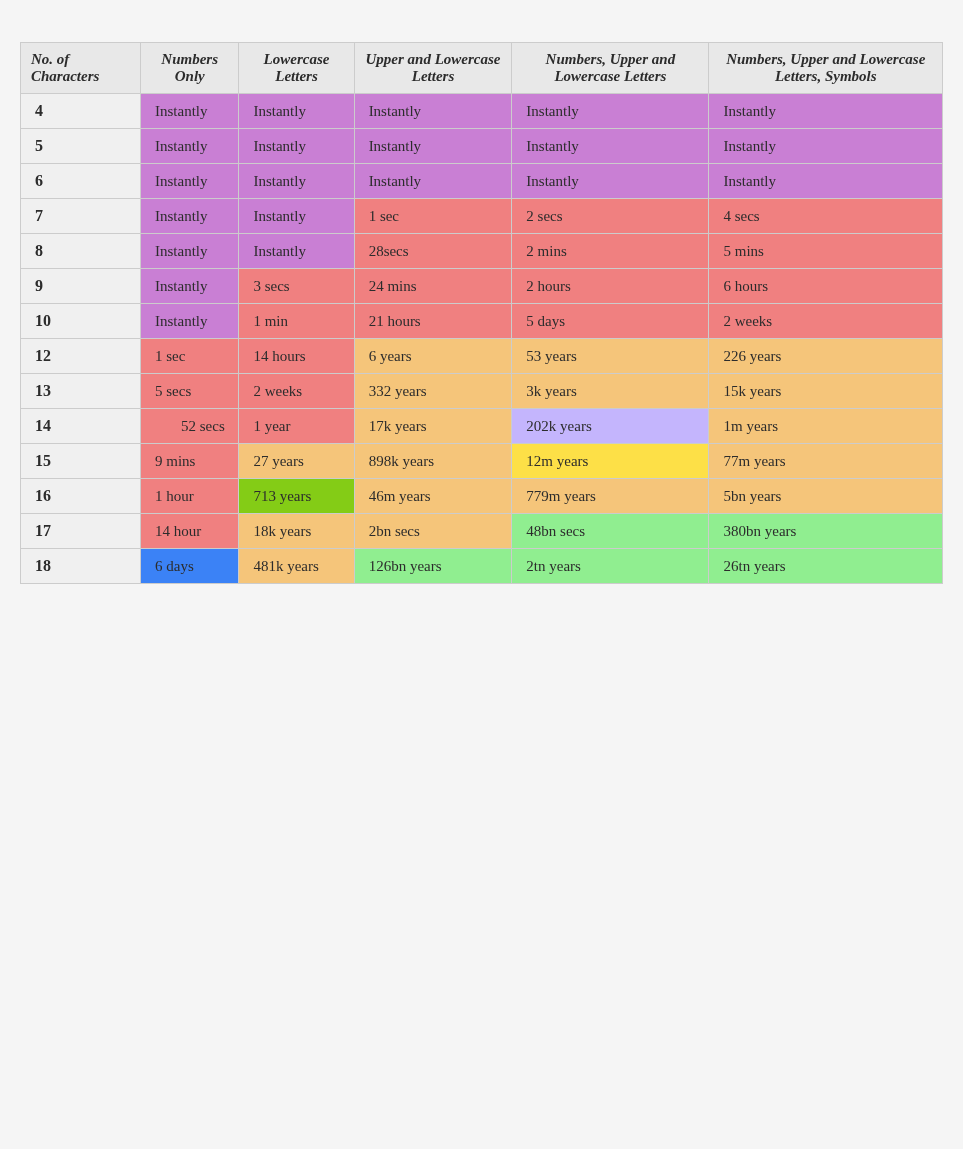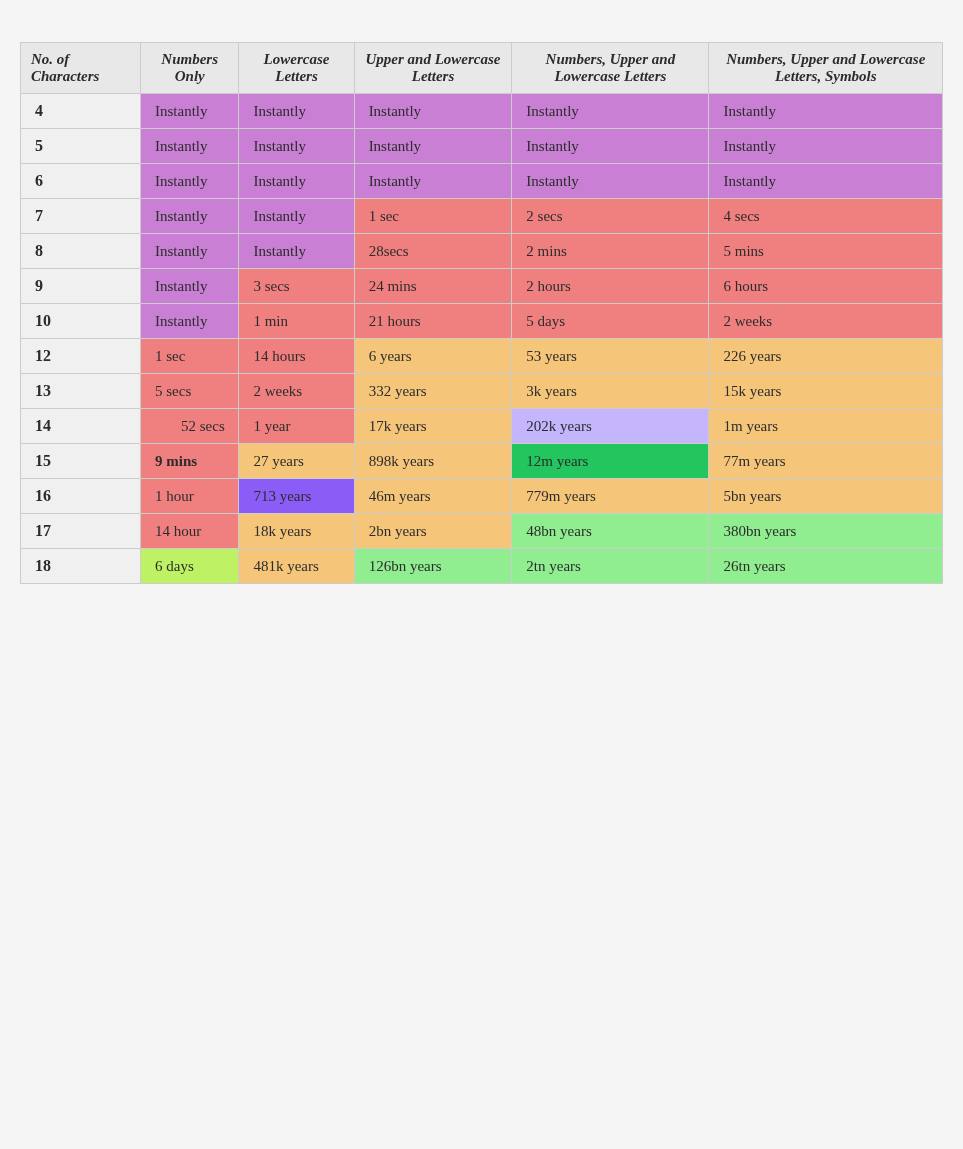--- a/index.html
+++ b/index.html
@@ -154,45 +154,45 @@
         <tr>
           <td>14</td>
           <td style="background-color: rgb(240, 128, 128); color: rgb(44, 44, 44); padding-left: 40px;">52 secs</td>
           <td style="background-color: rgb(240, 128, 128); color: rgb(44, 44, 44);">1 year</td>
           <td style="background-color: rgb(245, 197, 122); color: rgb(44, 44, 44);">17k years</td>
           <td style="background-color: #c4b5fd; color: rgb(44, 44, 44);">202k years</td>
           <td style="background-color: rgb(245, 197, 122); color: rgb(44, 44, 44);">1m years</td>
         </tr>
         <tr>
           <td>15</td>
-          <td style="background-color: rgb(240, 128, 128); color: rgb(44, 44, 44); font-weight: bold;">9 mins</td>
+          <td style="background-color: rgb(240, 128, 128); color: rgb(44, 44, 44);">9 mins</td>
           <td style="background-color: rgb(245, 197, 122); color: rgb(44, 44, 44);">27 years</td>
           <td style="background-color: rgb(245, 197, 122); color: rgb(44, 44, 44);">898k years</td>
-          <td style="background-color: #22c55e; color: rgb(44, 44, 44);">12m years</td>
+          <td style="background-color: #fde047; color: rgb(44, 44, 44);">12m years</td>
           <td style="background-color: rgb(245, 197, 122); color: rgb(44, 44, 44);">77m years</td>
         </tr>
         <tr>
           <td>16</td>
           <td style="background-color: rgb(240, 128, 128); color: rgb(44, 44, 44);">1 hour</td>
-          <td style="background-color: #8b5cf6; color: rgb(44, 44, 44);">713 years</td>
+          <td style="background-color: #84cc16; color: rgb(44, 44, 44);">713 years</td>
           <td style="background-color: rgb(245, 197, 122); color: rgb(44, 44, 44);">46m years</td>
           <td style="background-color: rgb(245, 197, 122); color: rgb(44, 44, 44);">779m years</td>
           <td style="background-color: rgb(245, 197, 122); color: rgb(44, 44, 44);">5bn years</td>
         </tr>
         <tr>
           <td>17</td>
           <td style="background-color: rgb(240, 128, 128); color: rgb(44, 44, 44);">14 hour</td>
           <td style="background-color: rgb(245, 197, 122); color: rgb(44, 44, 44);">18k years</td>
-          <td style="background-color: rgb(245, 197, 122); color: rgb(44, 44, 44);">2bn years</td>
-          <td style="background-color: rgb(144, 238, 144); color: rgb(44, 44, 44);">48bn years</td>
+          <td style="background-color: rgb(245, 197, 122); color: rgb(44, 44, 44);">2bn secs</td>
+          <td style="background-color: rgb(144, 238, 144); color: rgb(44, 44, 44);">48bn secs</td>
           <td style="background-color: rgb(144, 238, 144); color: rgb(44, 44, 44);">380bn years</td>
         </tr>
         <tr>
           <td>18</td>
-          <td style="background-color: #bef264; color: rgb(44, 44, 44);">6 days</td>
+          <td style="background-color: #3b82f6; color: rgb(44, 44, 44);">6 days</td>
           <td style="background-color: rgb(245, 197, 122); color: rgb(44, 44, 44);">481k years</td>
           <td style="background-color: rgb(144, 238, 144); color: rgb(44, 44, 44);">126bn years</td>
           <td style="background-color: rgb(144, 238, 144); color: rgb(44, 44, 44);">2tn years</td>
           <td style="background-color: rgb(144, 238, 144); color: rgb(44, 44, 44);">26tn years</td>
         </tr>
       </tbody>
   </table>
 </div>
 
 </body></html>

